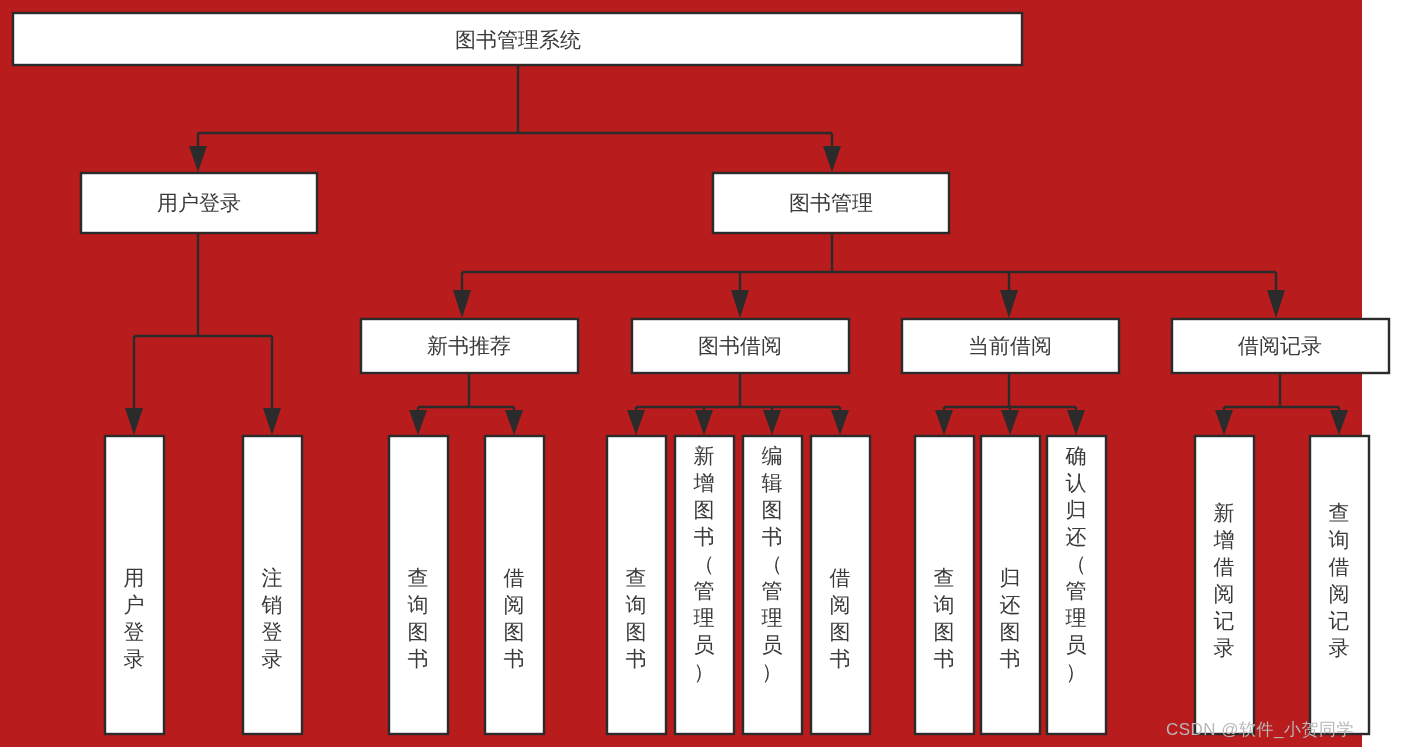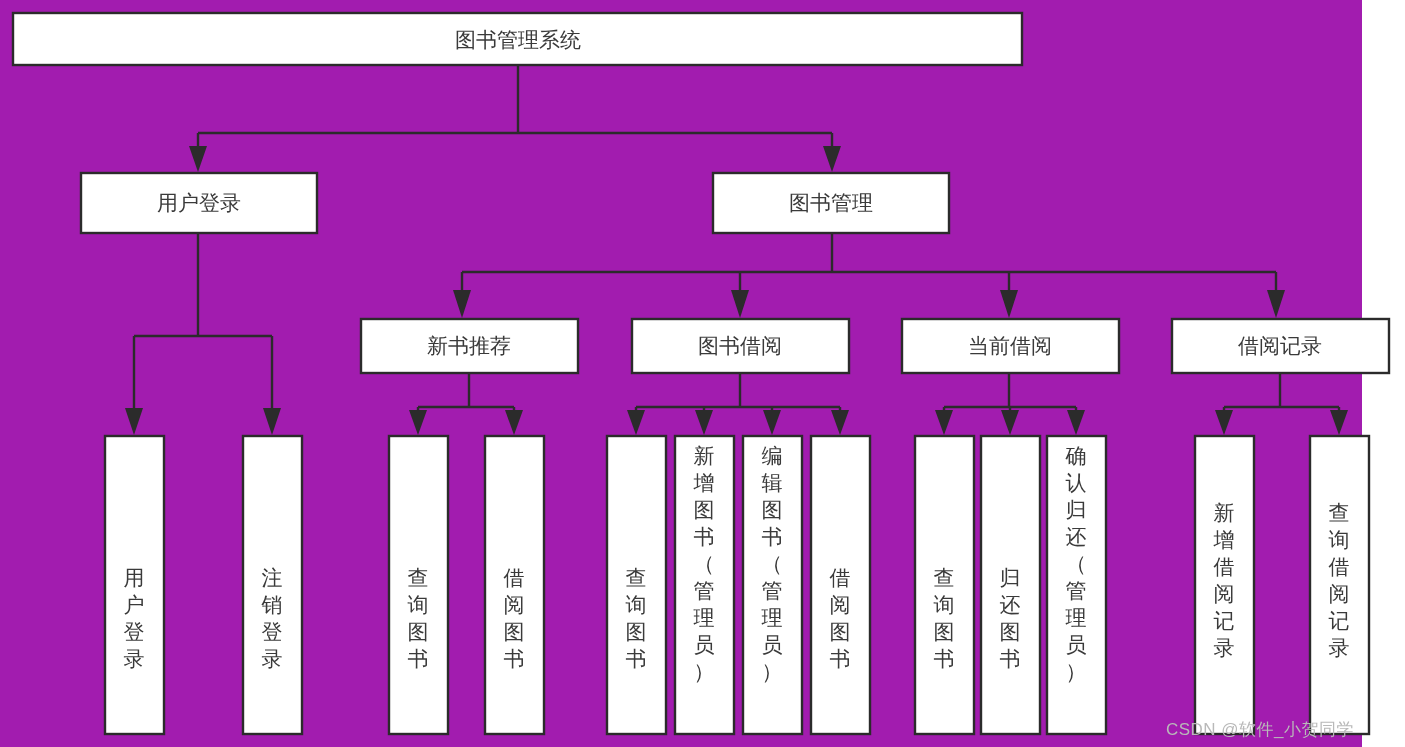--- a/index.html
+++ b/index.html
@@ -10,21 +10,21 @@
   body {
     width: 1405px;
     height: 747px;
     font-family: "Liberation Sans", "DejaVu Sans", sans-serif;
     overflow: hidden;
   }
   #diagram-root {
     position: relative;
     width: 1362px;
     height: 747px;
-    background: #a21caf;
+    background: #b91c1c;
   }
   svg#tree-svg {
     position: absolute;
     left: 0;
     top: 0;
     width: 1405px;
     height: 747px;
     display: block;
   }
   .node-rect {

